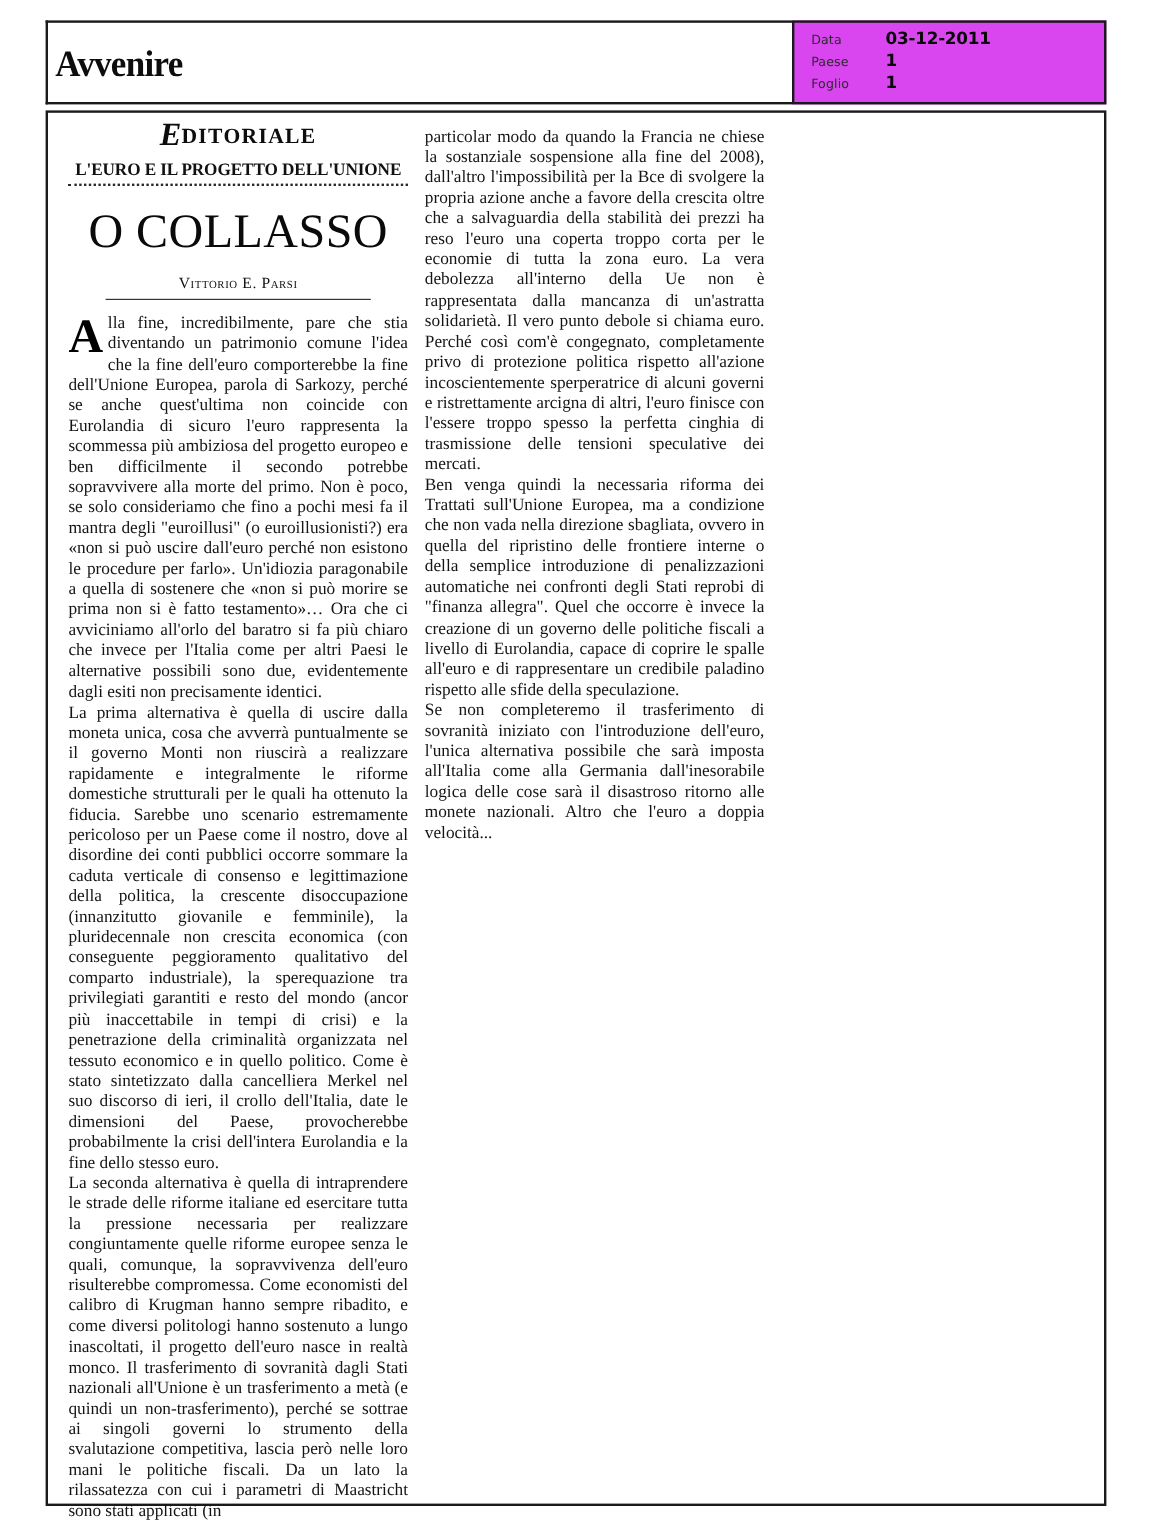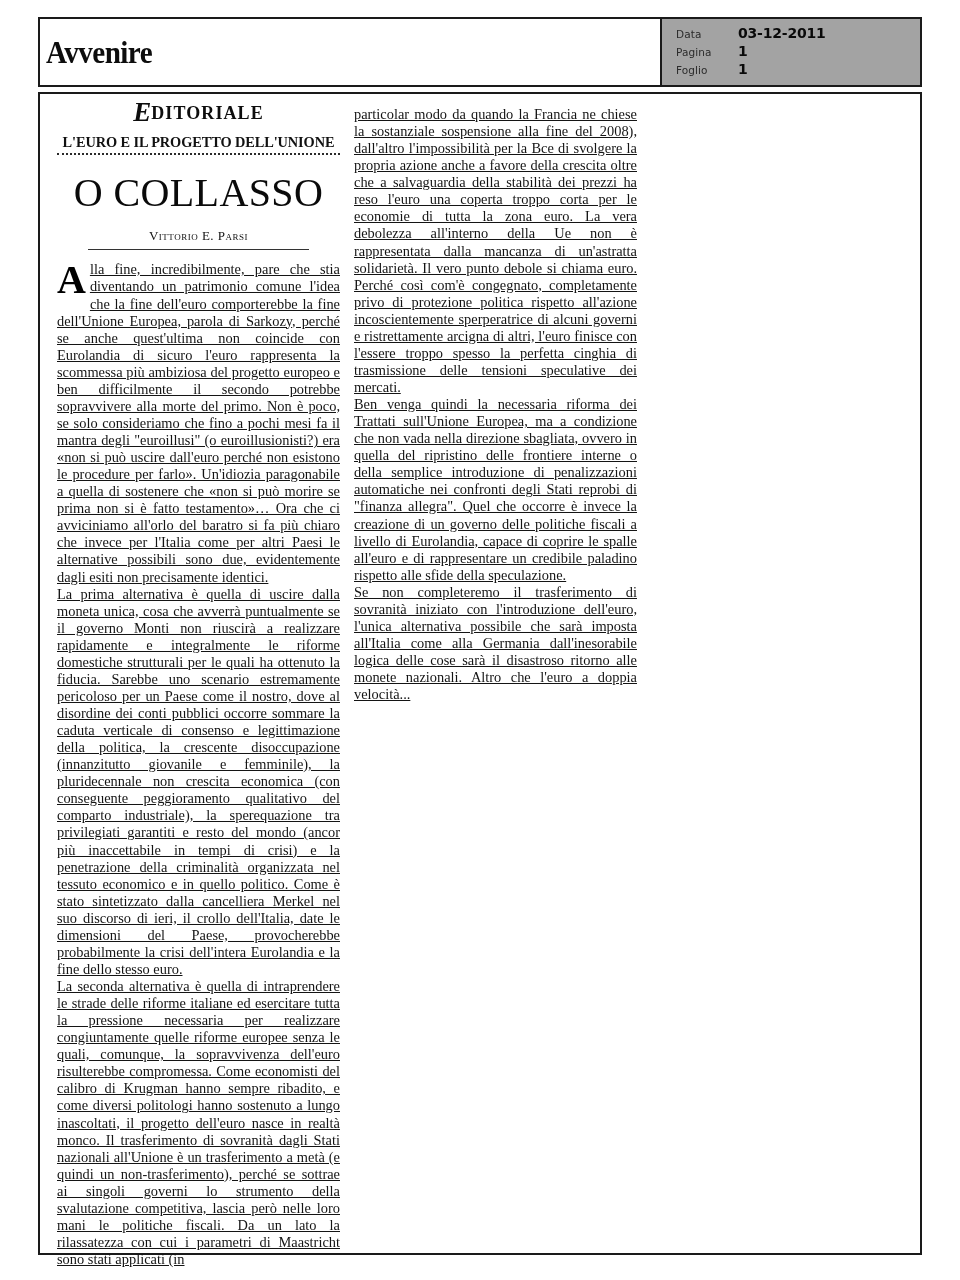--- a/index.html
+++ b/index.html
@@ -55,21 +55,21 @@
     transform-origin: left center;
   }
   .meta-box {
     flex: 0 0 262px;
     border: 2px solid #1a1a1a;
     box-sizing: border-box;
     padding: 6px 0 6px 14px;
     display: flex;
     flex-direction: column;
     justify-content: center;
-    background: #a3a3a3;
+    background: #d946ef;
   }
   .meta-line {
     display: flex;
     align-items: baseline;
     height: 19px;
   }
   .meta-key {
     width: 62px;
     font-family: "DejaVu Sans", "Liberation Sans", sans-serif;
     font-size: 10.5px;
@@ -187,21 +187,20 @@
     font-size: 14.4px;
     line-height: 1.185;
     text-align: justify;
     text-justify: inter-word;
     color: #141414;
     hyphens: manual;
   }
   .body-text p {
     margin: 0;
     text-indent: 0;
-    text-decoration: underline;
   }
   .col-right .body-text {
     margin-top: 6px;
   }
   .drop-cap {
     float: left;
     font-family: "Liberation Serif", "DejaVu Serif", serif;
     font-size: 40px;
     font-weight: 700;
     line-height: 0.84;
@@ -217,21 +216,21 @@
   <div class="header-row">
     <div class="masthead-box">
       <div class="masthead">Avvenire</div>
     </div>
     <div class="meta-box">
       <div class="meta-line">
         <span class="meta-key">Data</span>
         <span class="meta-val">03-12-2011</span>
       </div>
       <div class="meta-line">
-        <span class="meta-key">Pagina</span>
+        <span class="meta-key">Paese</span>
         <span class="meta-val">1</span>
       </div>
       <div class="meta-line">
         <span class="meta-key">Foglio</span>
         <span class="meta-val">1</span>
       </div>
     </div>
   </div>
 
   <div class="article-frame">

